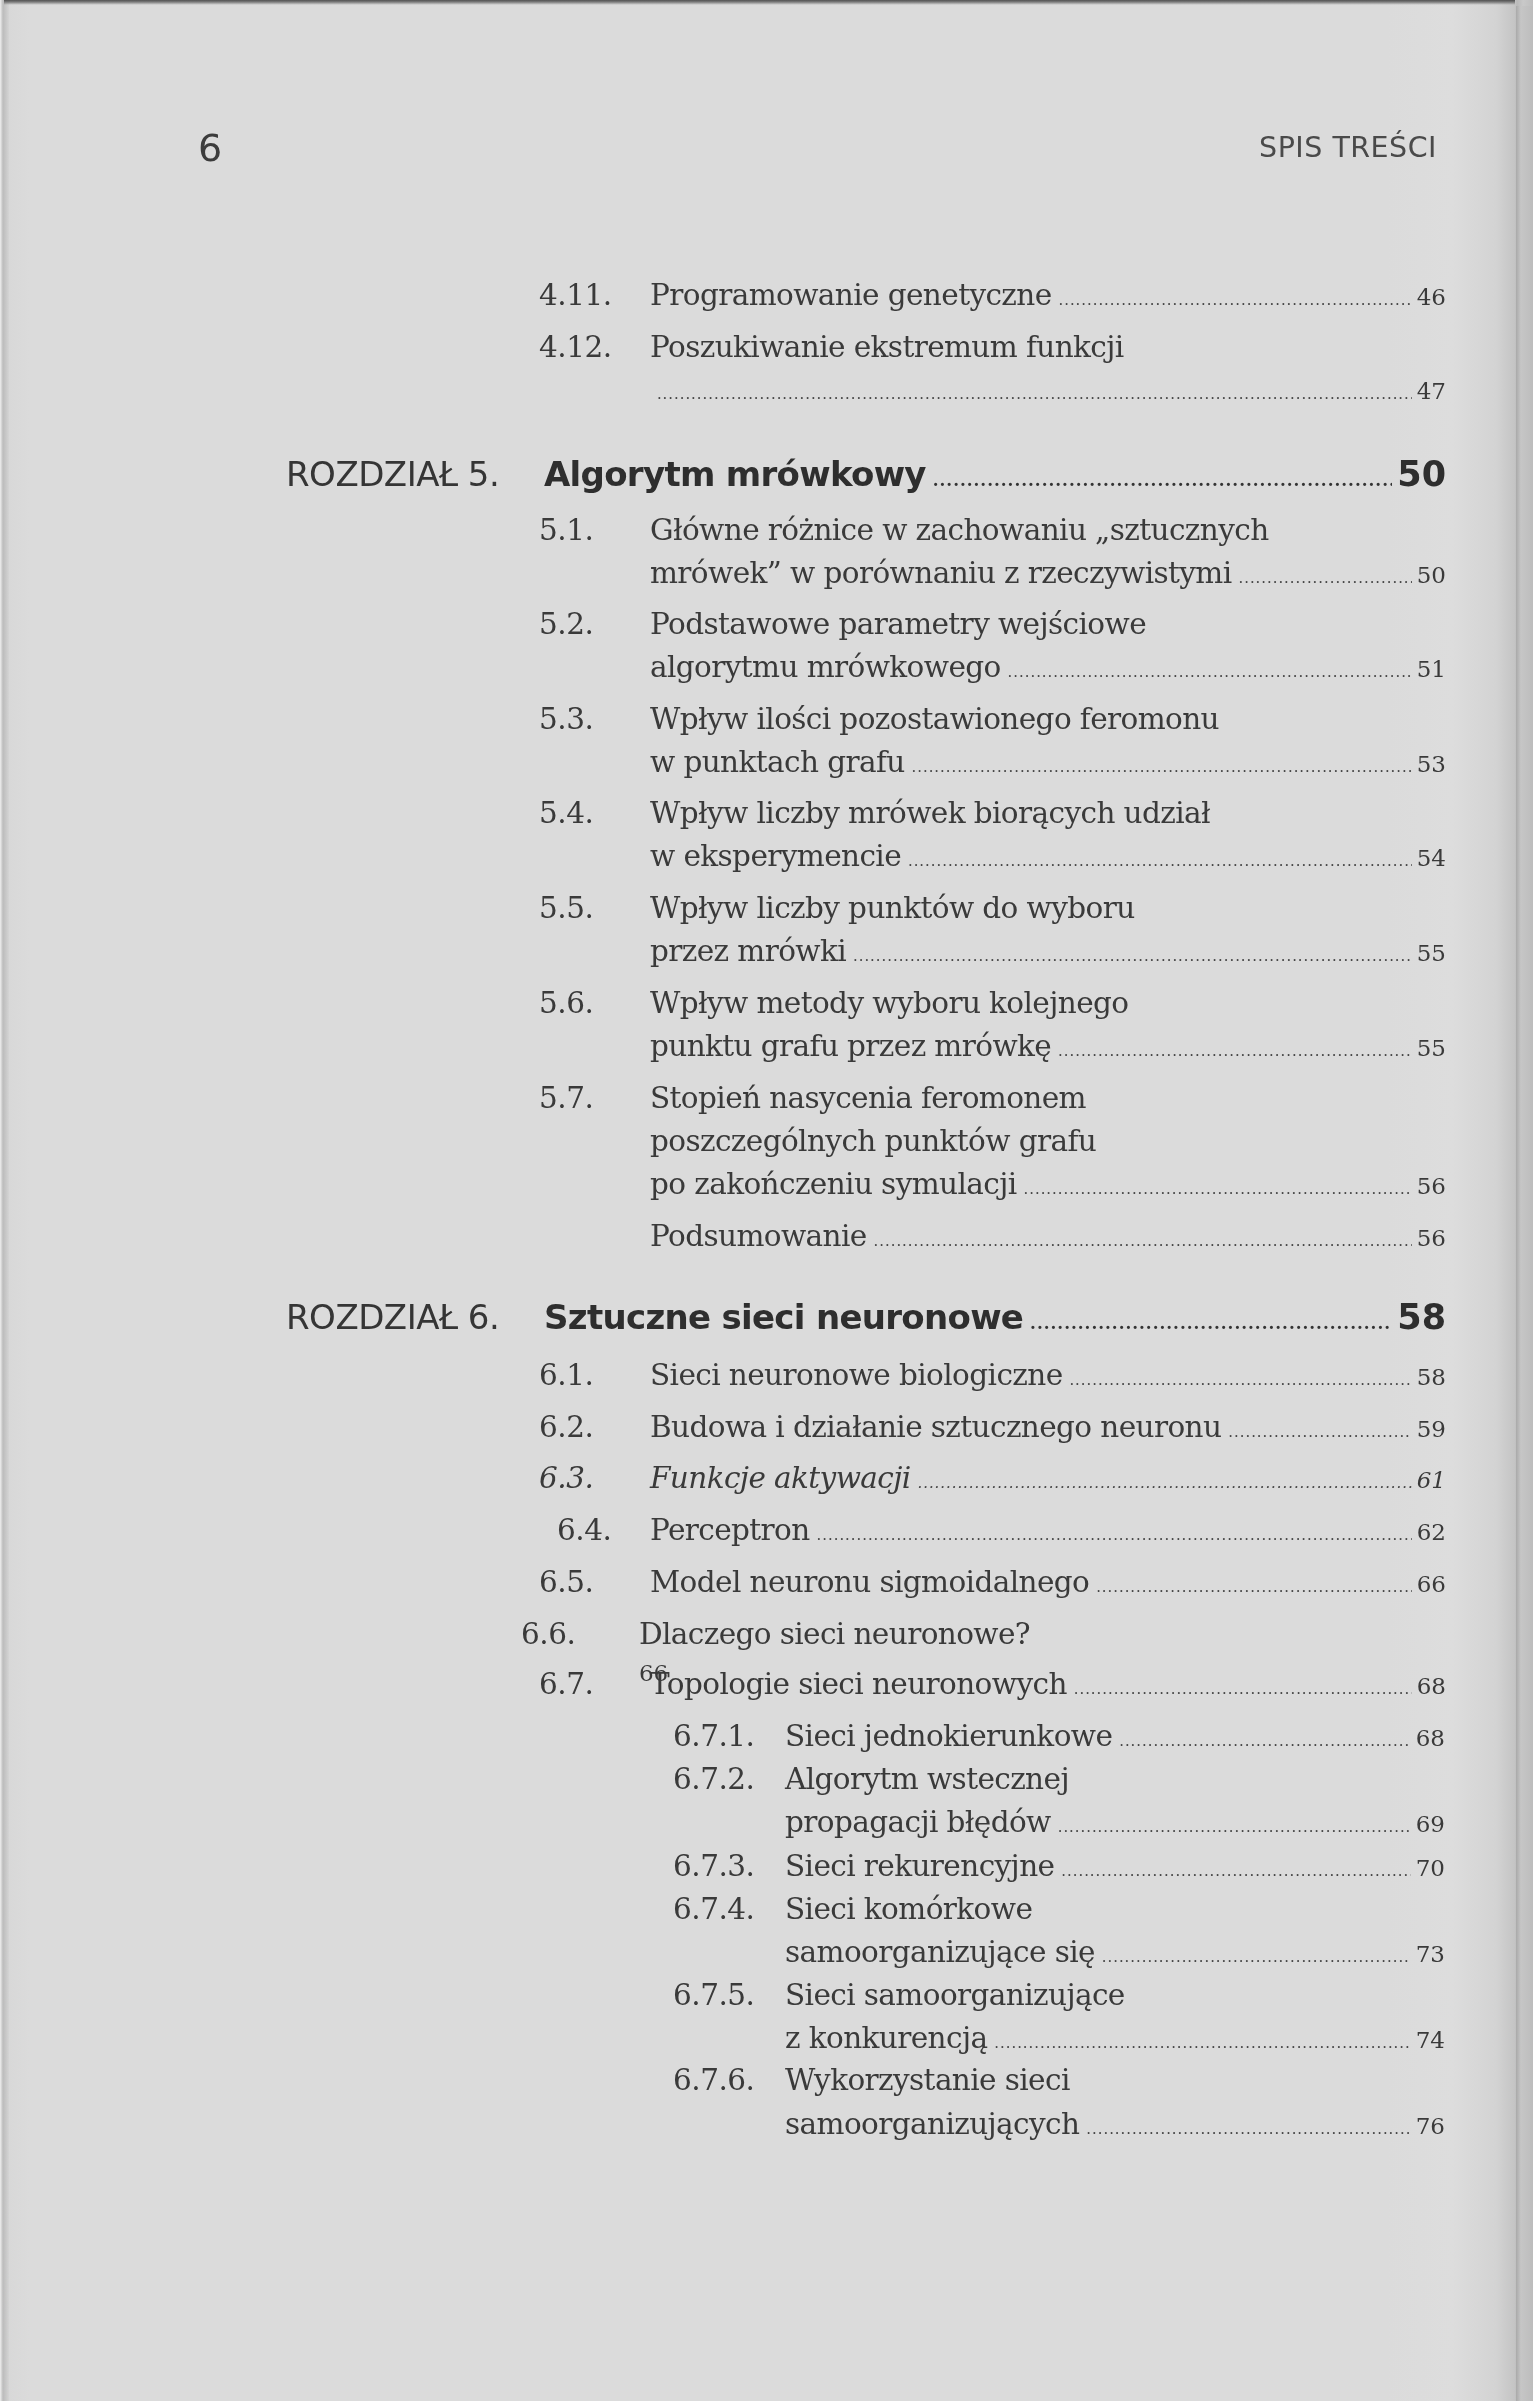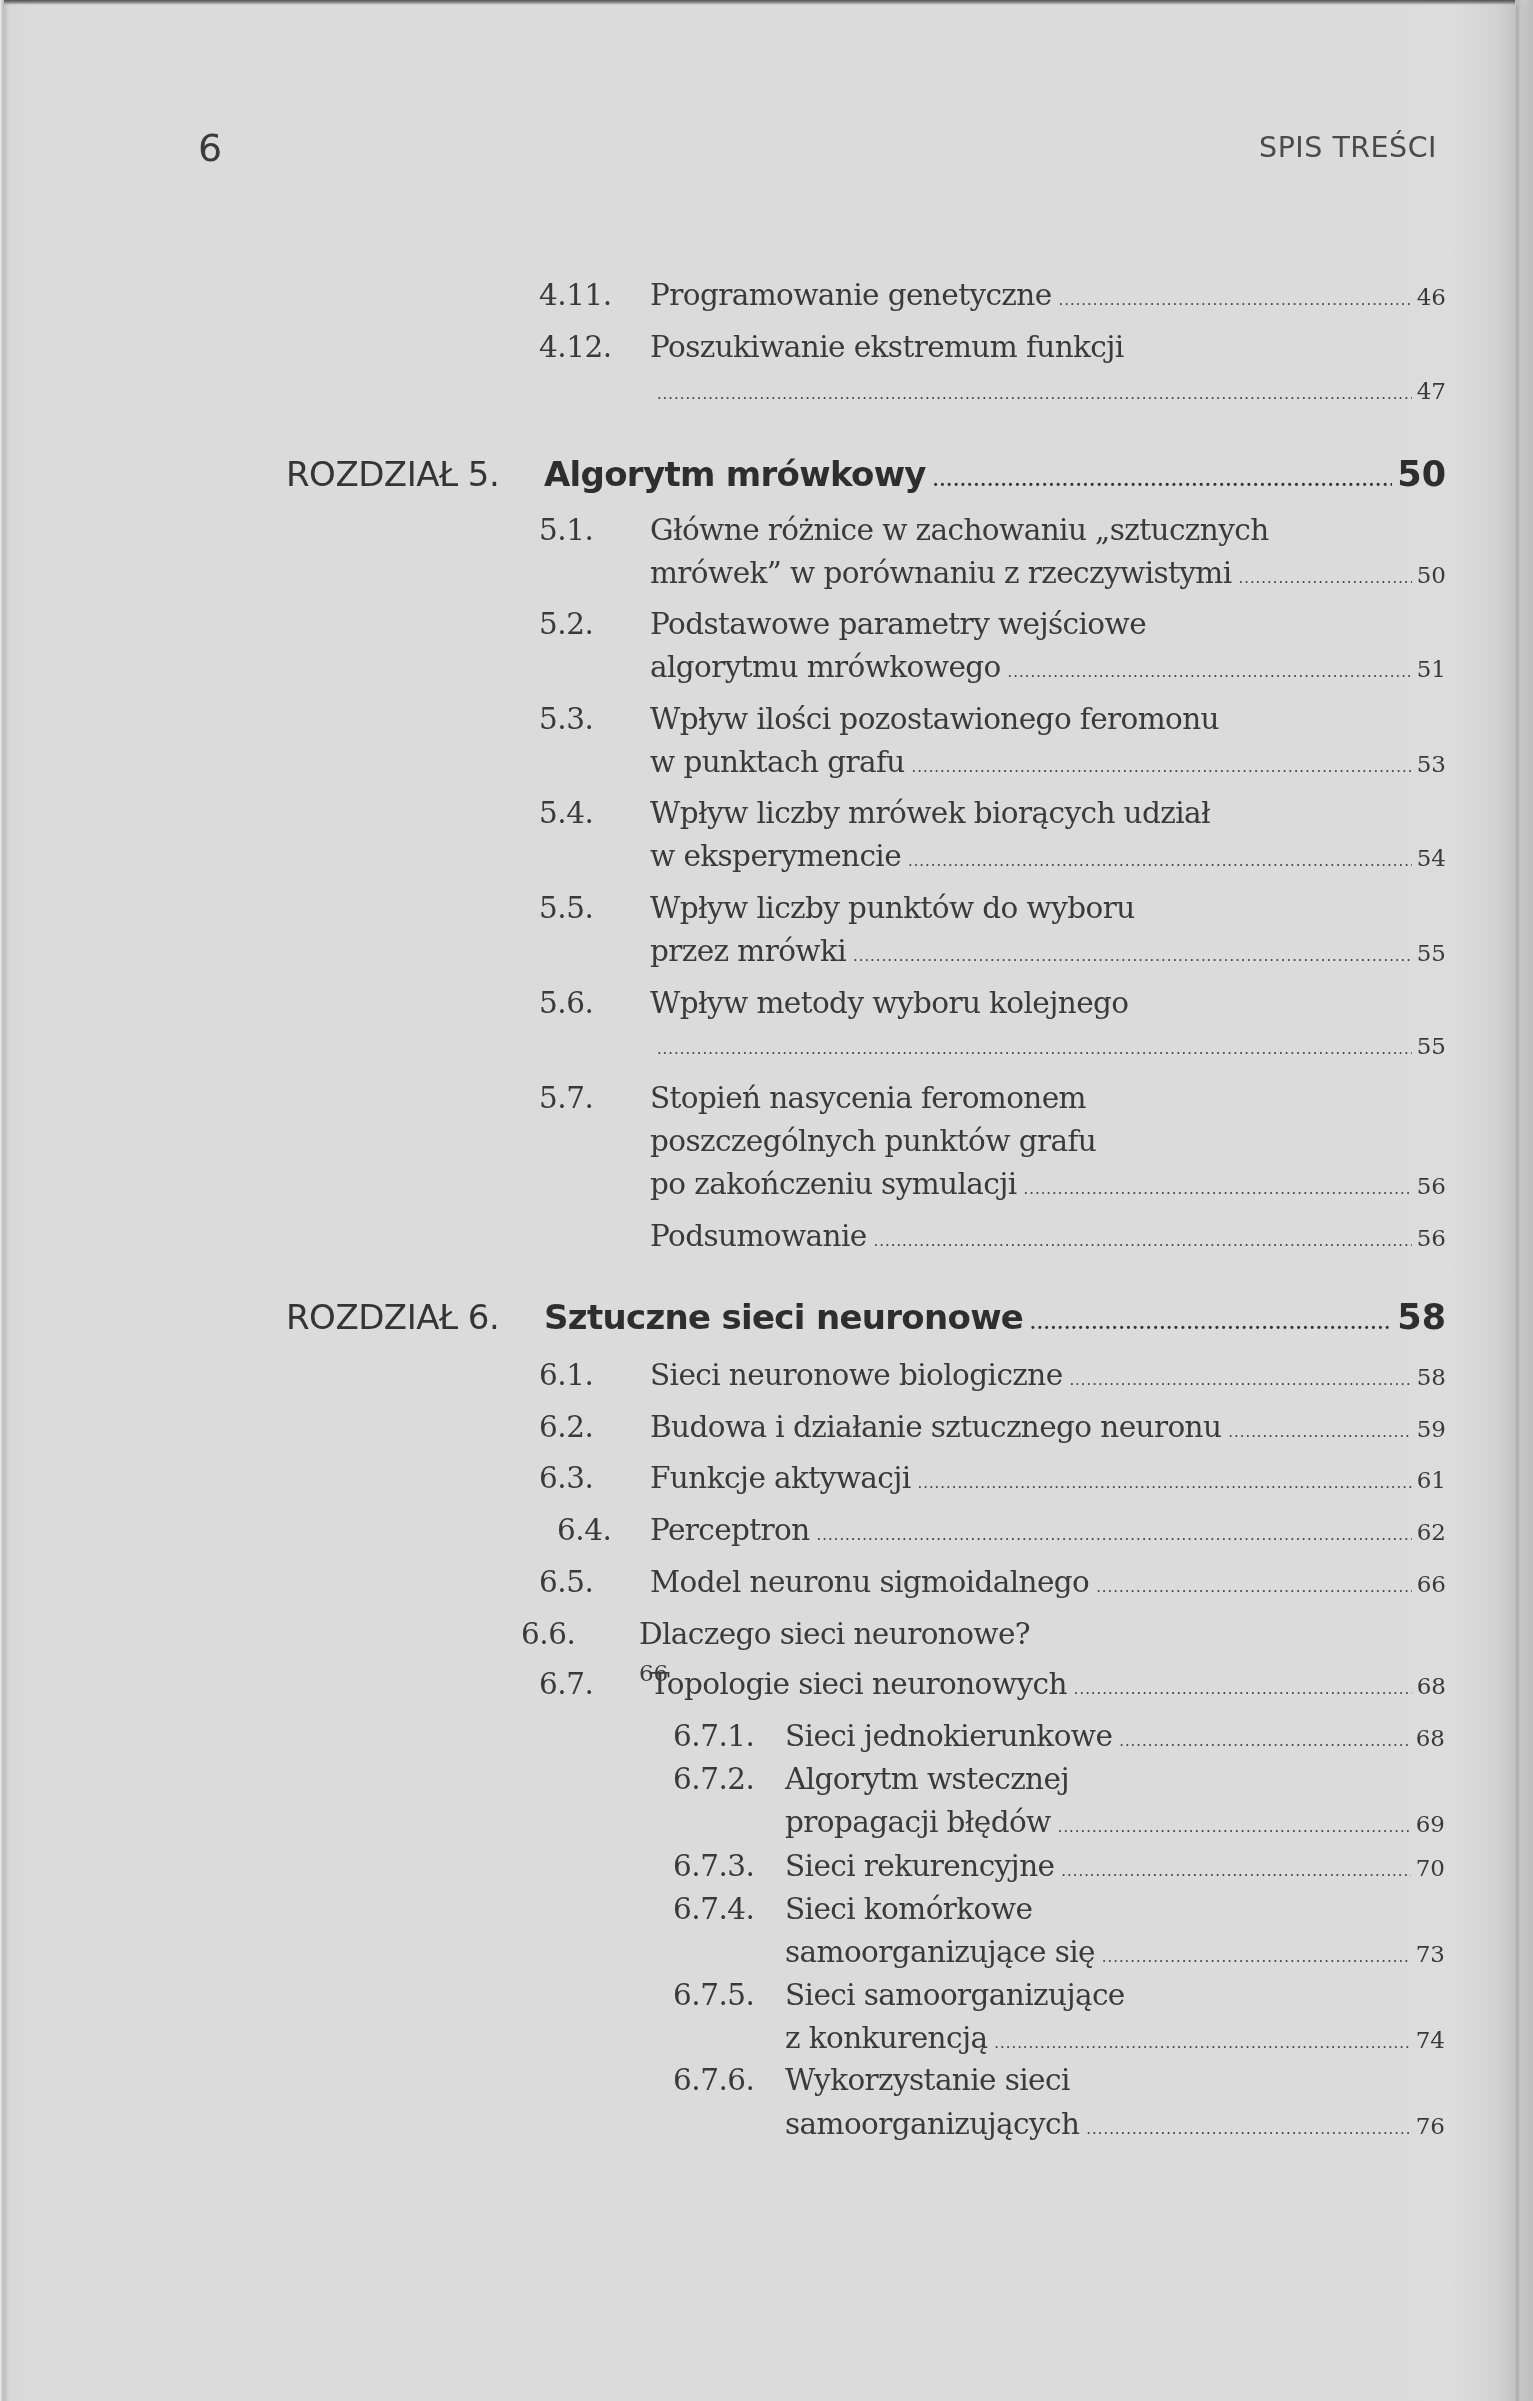--- a/index.html
+++ b/index.html
@@ -219,20 +219,21 @@
           <span class="leader">............................................................................................................................................................................................................................</span>
           <span class="page-ref">55</span>
         </div>
       </div>
       <div>
         <div class="line" style="left: 650px; width: 796px; top: 984px;">
           <span class="num" style="left: -111px;">5.6.</span>
           <span class="txt">Wpływ metody wyboru kolejnego</span>
         </div>
         <div class="line" style="left: 650px; width: 796px; top: 1027px;">
+          <span class="txt">punktu grafu przez mrówkę</span>
           <span class="leader">............................................................................................................................................................................................................................</span>
           <span class="page-ref">55</span>
         </div>
       </div>
       <div>
         <div class="line" style="left: 650px; width: 796px; top: 1079px;">
           <span class="num" style="left: -111px;">5.7.</span>
           <span class="txt">Stopień nasycenia feromonem</span>
         </div>
         <div class="line" style="left: 650px; width: 796px; top: 1122px;">
@@ -269,21 +270,21 @@
       </div>
       <div>
         <div class="line" style="left: 650px; width: 796px; top: 1408px;">
           <span class="num" style="left: -111px;">6.2.</span>
           <span class="txt">Budowa i działanie sztucznego neuronu</span>
           <span class="leader">............................................................................................................................................................................................................................</span>
           <span class="page-ref">59</span>
         </div>
       </div>
       <div>
-        <div class="line" style="left: 650px; width: 796px; top: 1459px;">
+        <div class="line" style="left: 650px; width: 796px; top: 1459px; font-style: italic;">
           <span class="num" style="left: -111px;">6.3.</span>
           <span class="txt">Funkcje aktywacji</span>
           <span class="leader">............................................................................................................................................................................................................................</span>
           <span class="page-ref">61</span>
         </div>
       </div>
       <div>
         <div class="line" style="left: 650px; width: 796px; top: 1511px;">
           <span class="num" style="left: -111px; margin-left: 18px;">6.4.</span>
           <span class="txt">Perceptron</span>

